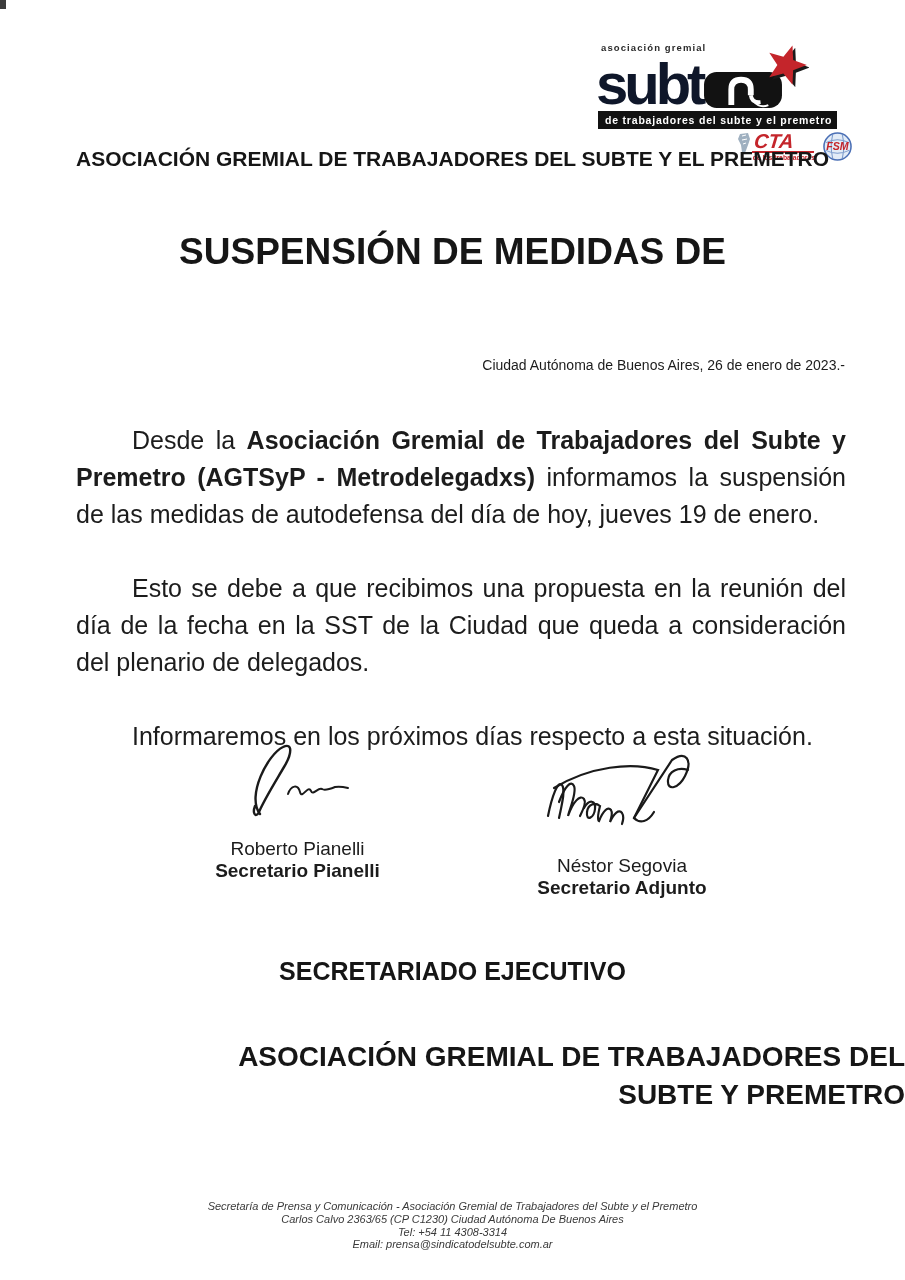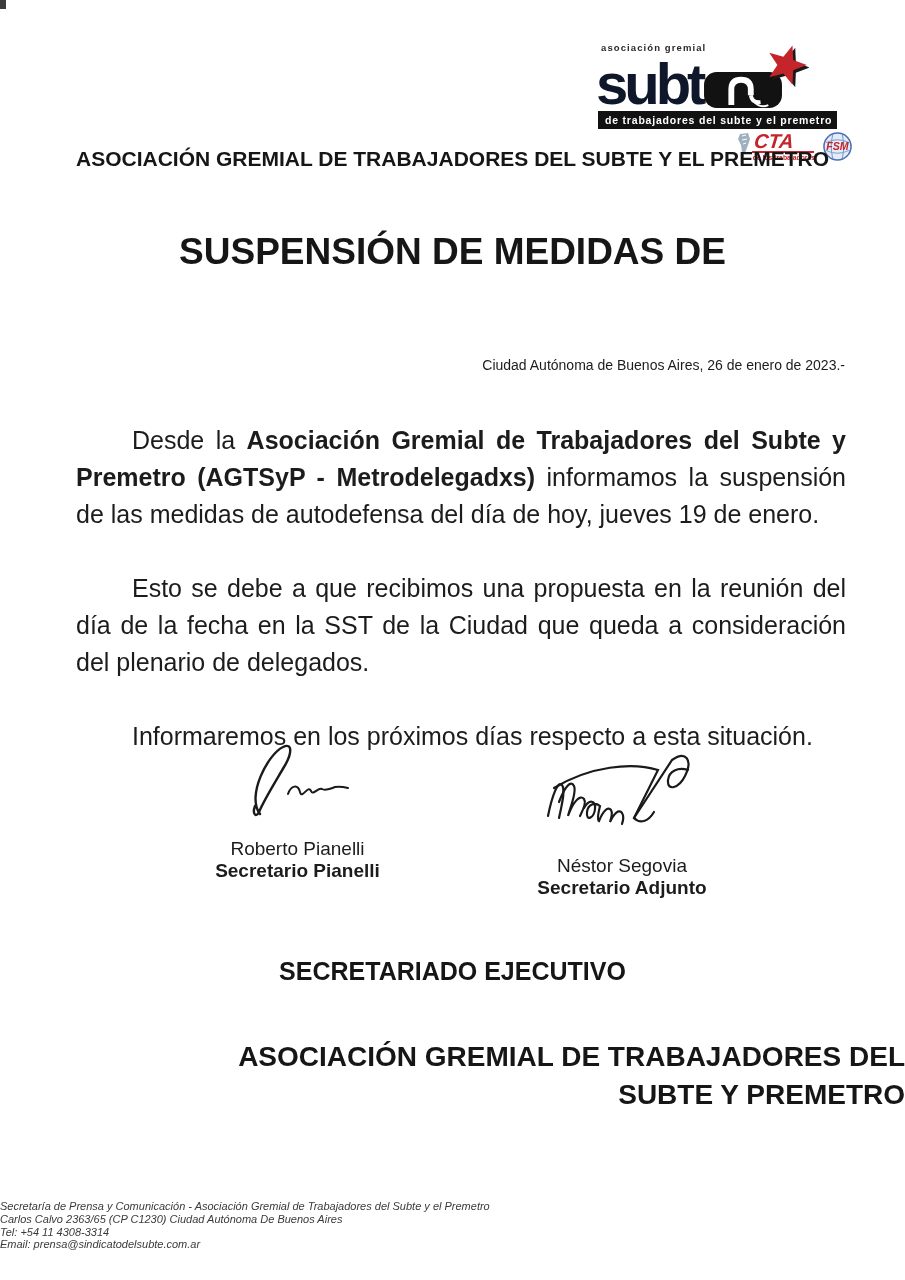--- a/index.html
+++ b/index.html
@@ -51,21 +51,21 @@
   .sig-name{font-size:19px;font-weight:normal;line-height:22px;margin-top:20px;}
   .sig-role{font-size:19px;font-weight:bold;line-height:22px;}
 
   
   .secretariat-heading{position:absolute;top:957px;left:0;width:100%;text-align:center;
     font-size:25px;font-weight:bold;color:#161616;}
   .closing-org-heading{position:absolute;top:1038px;left:0;width:100%;text-align:right;
     font-size:28px;font-weight:bold;line-height:38px;color:#161616;}
 
   
-  .doc-footer{position:absolute;top:1200px;left:0;width:100%;text-align:left;
+  .doc-footer{position:absolute;top:1200px;left:0;width:100%;text-align:center;
     font-size:11px;font-style:italic;line-height:12.8px;color:#3a3a3a;}
 </style>
 </head>
 <body>
 
 <div class="page">
 
   <div class="scan-artifact"></div>
 
   <div class="logo-block">

